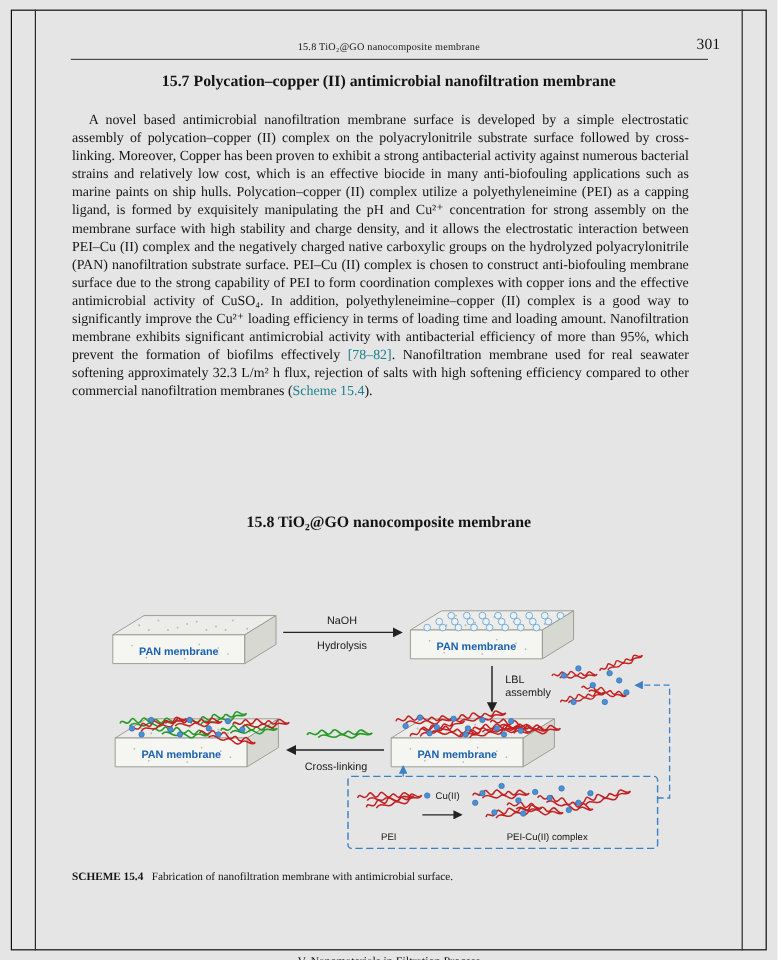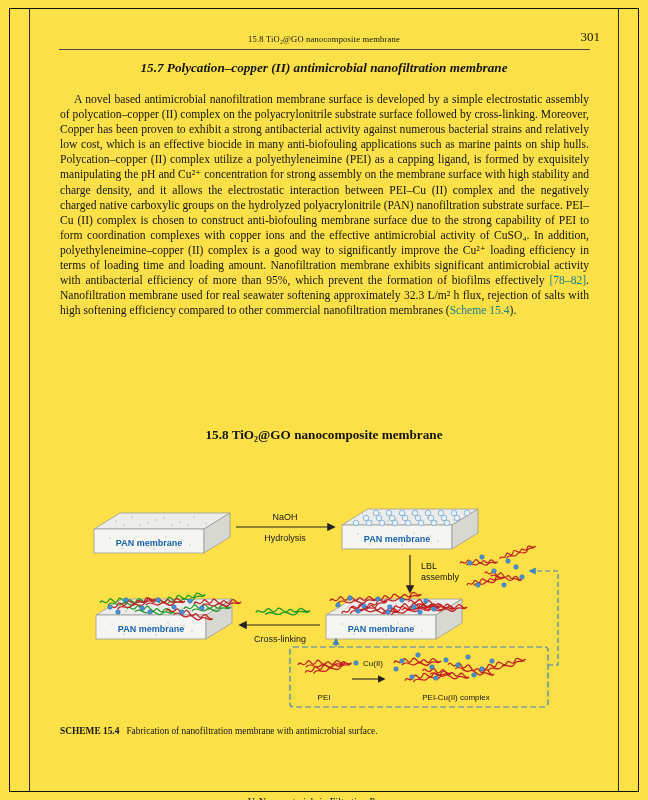--- a/index.html
+++ b/index.html
@@ -1,29 +1,29 @@
 <!DOCTYPE html>
 <html><head>
 <meta charset="utf-8">
 <style>
   * { box-sizing: border-box; }
   html, body { margin: 0; padding: 0; background: #ffffff; }
-  .page { position: relative; width: 648px; height: 800px; background: #fde047;
+  .page { position: relative; width: 648px; height: 800px; background: #e5e5e5;
           font-family: "Liberation Serif", "DejaVu Serif", serif; color: #141414; overflow: hidden; }
   .border-rect { position: absolute; left: 9px; top: 8px; right: 9px; bottom: 8px; border: 1.5px solid #101010; }
   .edge { position: absolute; top: 8px; bottom: 8px; width: 1.2px; background: #2a2a2a; }
   .edge-l { left: 29px; }
   .edge-r { right: 29px; }
   .running-head { position: absolute; top: 34px; left: 70px; right: 70px; text-align: center; font-size: 8.5px; letter-spacing: 0.2px; }
   .page-num { position: absolute; top: 29px; right: 48px; font-size: 13px; font-weight: normal; }
   .head-rule { position: absolute; top: 49px; left: 59px; right: 58px; height: 1px; background: #4a4a4a; }
   .sec { position: absolute; left: 60px; right: 60px; margin: 0; text-align: center; font-size: 13.2px; font-weight: bold; }
-  .s1 { top: 60px; font-style: italic; }
+  .s1 { top: 60px; }
   .s2 { top: 427px; }
-  .bodyp { position: absolute; left: 60px; right: 59px; margin: 0; font-size: 11.6px; line-height: 15.1px; text-align: justify; text-indent: 14px; }
+  .bodyp { position: absolute; left: 60px; right: 74px; margin: 0; font-size: 11.6px; line-height: 15.1px; text-align: justify; text-indent: 14px; }
   .p1 { top: 92px; }
   .p2 { top: 456px; }
   .ref-link { color: #1d808d; }
   .figure { position: absolute; top: 497px; left: 84px; width: 480px; height: 225px; }
   .caption { position: absolute; top: 726px; left: 60px; right: 52px; margin: 0; font-size: 9.4px; line-height: 11px; }
   .cap-label { font-weight: bold; margin-right: 7px; }
   .footer { position: absolute; top: 764px; left: 0; right: 0; text-align: center; font-size: 10px; margin-top: 32px; }
   svg text.dlab { font-family: "Liberation Sans", "DejaVu Sans", sans-serif; font-size: 9px; fill: #161616; text-anchor: middle; }
   svg text.dsmall { font-size: 8px; }
   svg text.slabLabel { font-family: "Liberation Sans", "DejaVu Sans", sans-serif; font-size: 9px; font-weight: bold; fill: #1a62b0; text-anchor: middle; }

